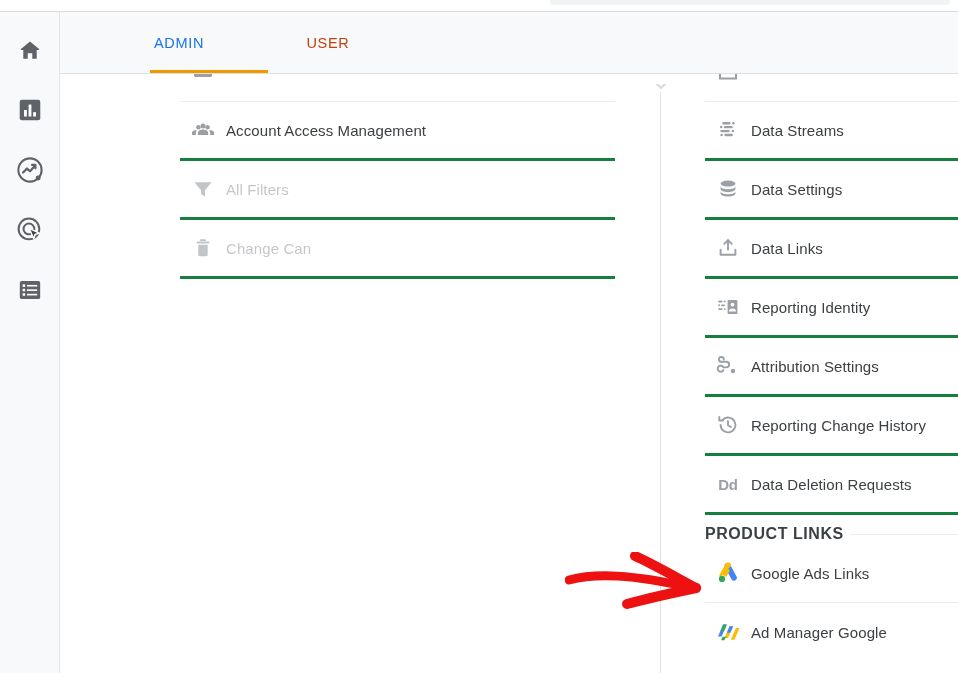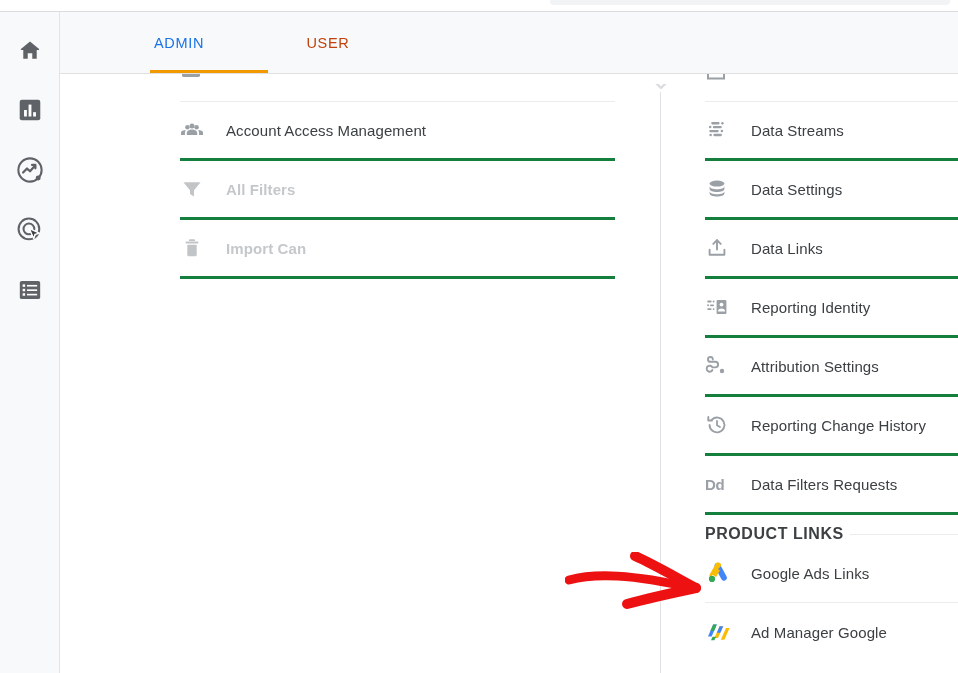--- a/index.html
+++ b/index.html
@@ -81,29 +81,29 @@
   .col-right { left: 645px; width: 300px; }
 
   .row {
     position: relative; height: 59px;
     display: flex; align-items: center;
     border-bottom: 3px solid #15803d;
     cursor: pointer;
   }
   .row-icon {
     width: 46px; min-width: 46px; height: 59px;
-    display: flex; align-items: center; 
+    display: flex; align-items: center; justify-content: center;
   }
   .row-icon svg { display: block; }
   .row-label {
     font-size: 15px; color: #3c4043; letter-spacing: 0.1px;
     white-space: nowrap;
   }
   .row.disabled { cursor: default; }
-  .row.disabled .row-label { color: #c5c8cb; font-weight: bold; }
+  .row.disabled .row-label { color: #c5c8cb; }
 
   
   .row-partial {
     position: relative; height: 28px; overflow: hidden;
     border-bottom: 1px solid #ececec;
   }
   .row-partial .inner {
     position: absolute; left: 0; top: -31px; height: 59px;
     display: flex; align-items: center;
   }
@@ -255,21 +255,21 @@
       </div>
 
       <div class="row disabled">
         <div class="row-icon">
           <svg width="24" height="24" viewBox="0 0 24 24" fill="#c2c5c8">
             <rect x="9" y="3.2" width="6" height="1.8" rx="0.6"></rect>
             <rect x="5.6" y="5.6" width="12.8" height="1.9" rx="0.7"></rect>
             <path d="M7.3 8.7h9.4v10.1a1.5 1.5 0 0 1-1.5 1.5H8.8a1.5 1.5 0 0 1-1.5-1.5z"></path>
           </svg>
         </div>
-        <div class="row-label">Import Can</div>
+        <div class="row-label">Change Can</div>
       </div>
     </div>
 
     <div class="col col-right">
 
       <div class="row-partial">
         <div class="inner">
           <div class="row-icon">
             <svg width="22" height="22" viewBox="0 0 22 22">
               <path d="M3 4.5v12h16v-12" fill="none" stroke="#9aa0a6" stroke-width="2"></path>
@@ -353,21 +353,21 @@
           </svg>
         </div>
         <div class="row-label">Reporting Change History</div>
       </div>
 
       <div class="row">
         <div class="row-icon">
           <span style="font-size:15px;font-weight:bold;color:#9aa0a6;letter-spacing:-0.3px;
                        font-family:'Liberation Sans',sans-serif;">Dd</span>
         </div>
-        <div class="row-label">Data Filters Requests</div>
+        <div class="row-label">Data Deletion Requests</div>
       </div>
 
       <div class="section-head">
         <div class="sh-rule"></div>
         <div class="sh-text">PRODUCT LINKS</div>
       </div>
 
       <div class="row" style="border-bottom:1px solid #ececec;">
         <div class="row-icon">
           <svg width="26" height="26" viewBox="0 0 26 26">

